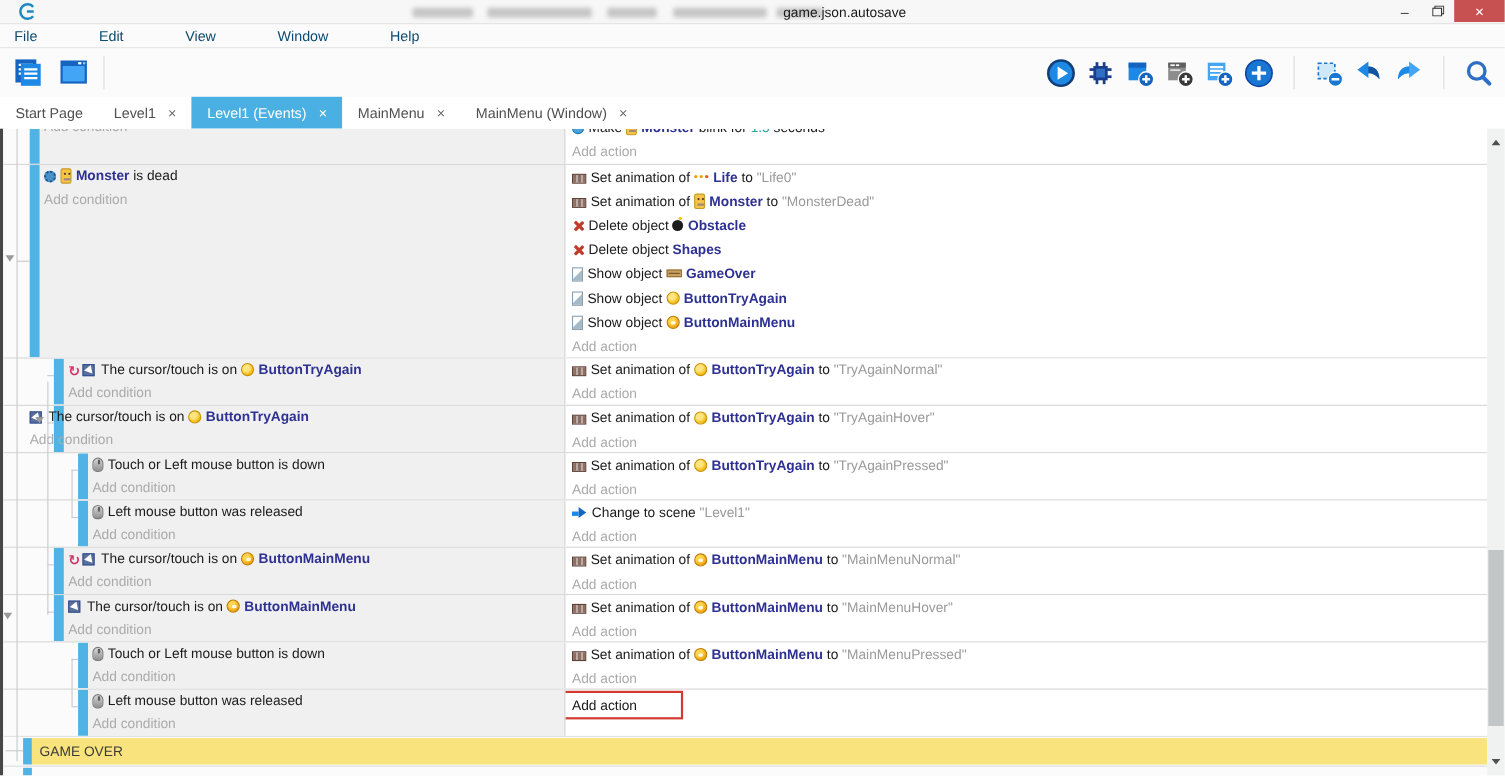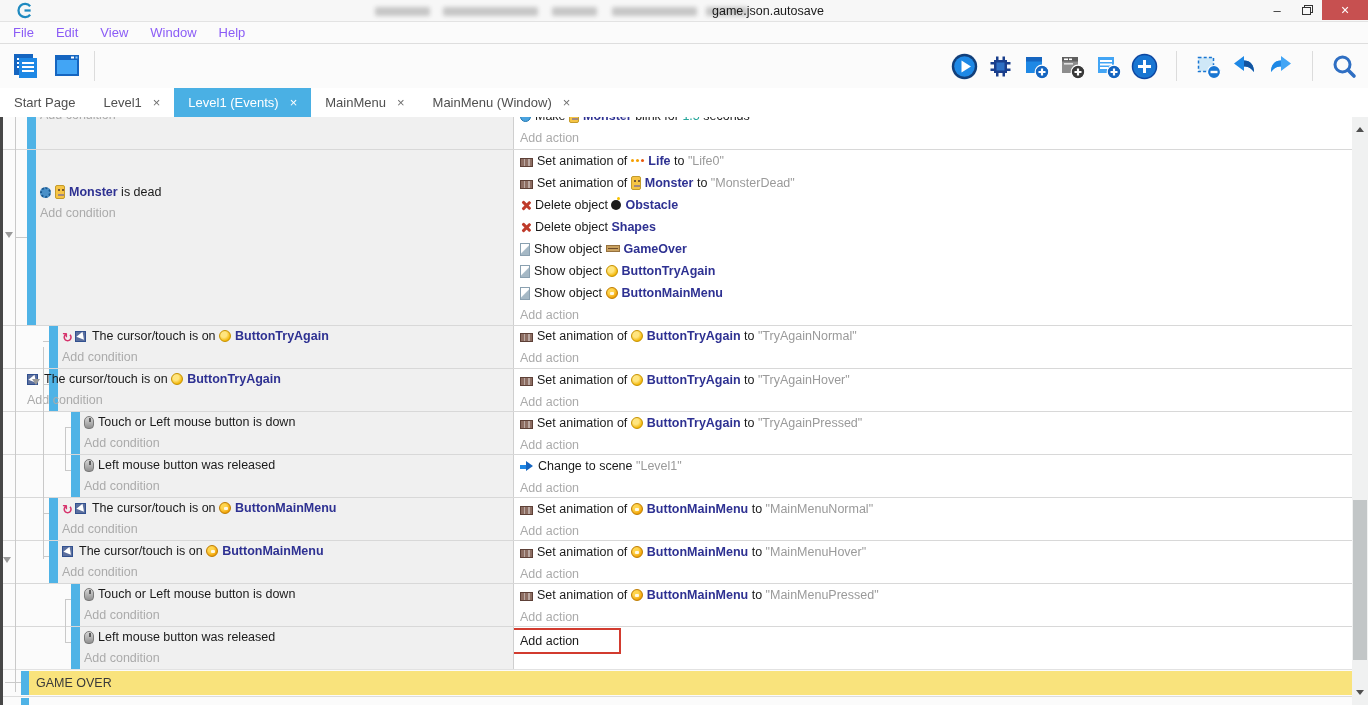--- a/index.html
+++ b/index.html
@@ -7,22 +7,22 @@
        font-family:"Liberation Sans","DejaVu Sans",sans-serif;-webkit-font-smoothing:antialiased;}
   
   .titlebar{height:22px;background:#f7f7f7;position:relative;border-bottom:1px solid #e3e3e3;box-sizing:border-box;}
   .app-logo{position:absolute;left:16px;top:2px;}
   .title-blob{position:absolute;top:7px;height:9px;background:#c6c6c6;border-radius:2px;filter:blur(2px);}
   .title-text{position:absolute;left:712px;top:4px;font-size:12.5px;color:#1a1a1a;}
   .win-controls{position:absolute;right:0;top:0;height:20px;display:flex;}
   .win-btn{width:30px;height:20px;display:flex;align-items:center;justify-content:center;color:#333;font-size:13px;}
   .win-close{width:46px;background:#c75050;color:#fff;font-size:14px;}
   
-  .menubar{height:22px;background:#fbfbfb;display:flex;align-items:center;font-size:13px;color:#8b5cf6;
-           border-bottom:1px solid #dedede;box-sizing:border-box;padding-left:2px;}
+  .menubar{height:22px;background:#fbfbfb;display:flex;align-items:center;font-size:13px;color:#0c4a6e;
+           border-bottom:1px solid #dedede;box-sizing:border-box;padding-left:2px;gap:34px;}
   .menu-item{padding:0 11px;}
   
   .toolbar{height:44px;background:#fbfbfb;display:flex;align-items:center;}
   .tb-left{display:flex;align-items:center;gap:12px;padding-left:10px;}
   .tb-sep{width:1px;height:30px;background:#dcdcdc;margin:0 9px;}
   .tb-right{margin-left:auto;display:flex;align-items:center;gap:9px;padding-right:10px;}
   .tb-icon{display:inline-flex;}
   
   .tabbar{height:29px;background:#ffffff;display:flex;align-items:stretch;font-size:13px;color:#4f4f4f;}
   .tab{display:flex;align-items:center;padding:0 14px;gap:11px;white-space:nowrap;}
@@ -274,21 +274,21 @@
             <div style="margin-top: -12px;">
               <div class="act-line"><span class="ic ic-blink"></span><span class="seg-plain">Make </span><span class="ic ic-monster"></span><span class="seg-object">Monster</span><span class="seg-plain"> blink for </span><span class="seg-number">1.5</span><span class="seg-plain"> seconds</span></div>
               <div class="act-line placeholder">Add action</div>
             </div>
           </div>
         </div>
         <div class="event-row" style="height: 176px;">
           <div class="cond-cell">
             <div class="cond-bg" style="left: 33px;"></div>
             <div class="indent-bar" style="left: 24px;"></div>
-            <div class="cond-content" style="padding-left: 37px; margin-top: 32px;">
+            <div class="cond-content" style="padding-left: 37px;">
               <div class="cond-line"><span class="ic ic-behavior"></span><span class="ic ic-monster"></span><span class="seg-object">Monster</span><span class="seg-plain"> is dead</span></div>
               <div class="cond-line placeholder">Add condition</div>
             </div>
           </div>
           <div class="act-cell">
             <div>
               <div class="act-line"><span class="ic ic-animation"></span><span class="seg-plain">Set animation of </span><span class="ic ic-life"></span><span class="seg-object">Life</span><span class="seg-plain"> to </span><span class="seg-string">"Life0"</span></div>
               <div class="act-line"><span class="ic ic-animation"></span><span class="seg-plain">Set animation of </span><span class="ic ic-monster"></span><span class="seg-object">Monster</span><span class="seg-plain"> to </span><span class="seg-string">"MonsterDead"</span></div>
               <div class="act-line"><span class="ic ic-delete"></span><span class="seg-plain">Delete object </span><span class="ic ic-obstacle"></span><span class="seg-object">Obstacle</span></div>
               <div class="act-line"><span class="ic ic-delete"></span><span class="seg-plain">Delete object </span><span class="seg-object">Shapes</span></div>

